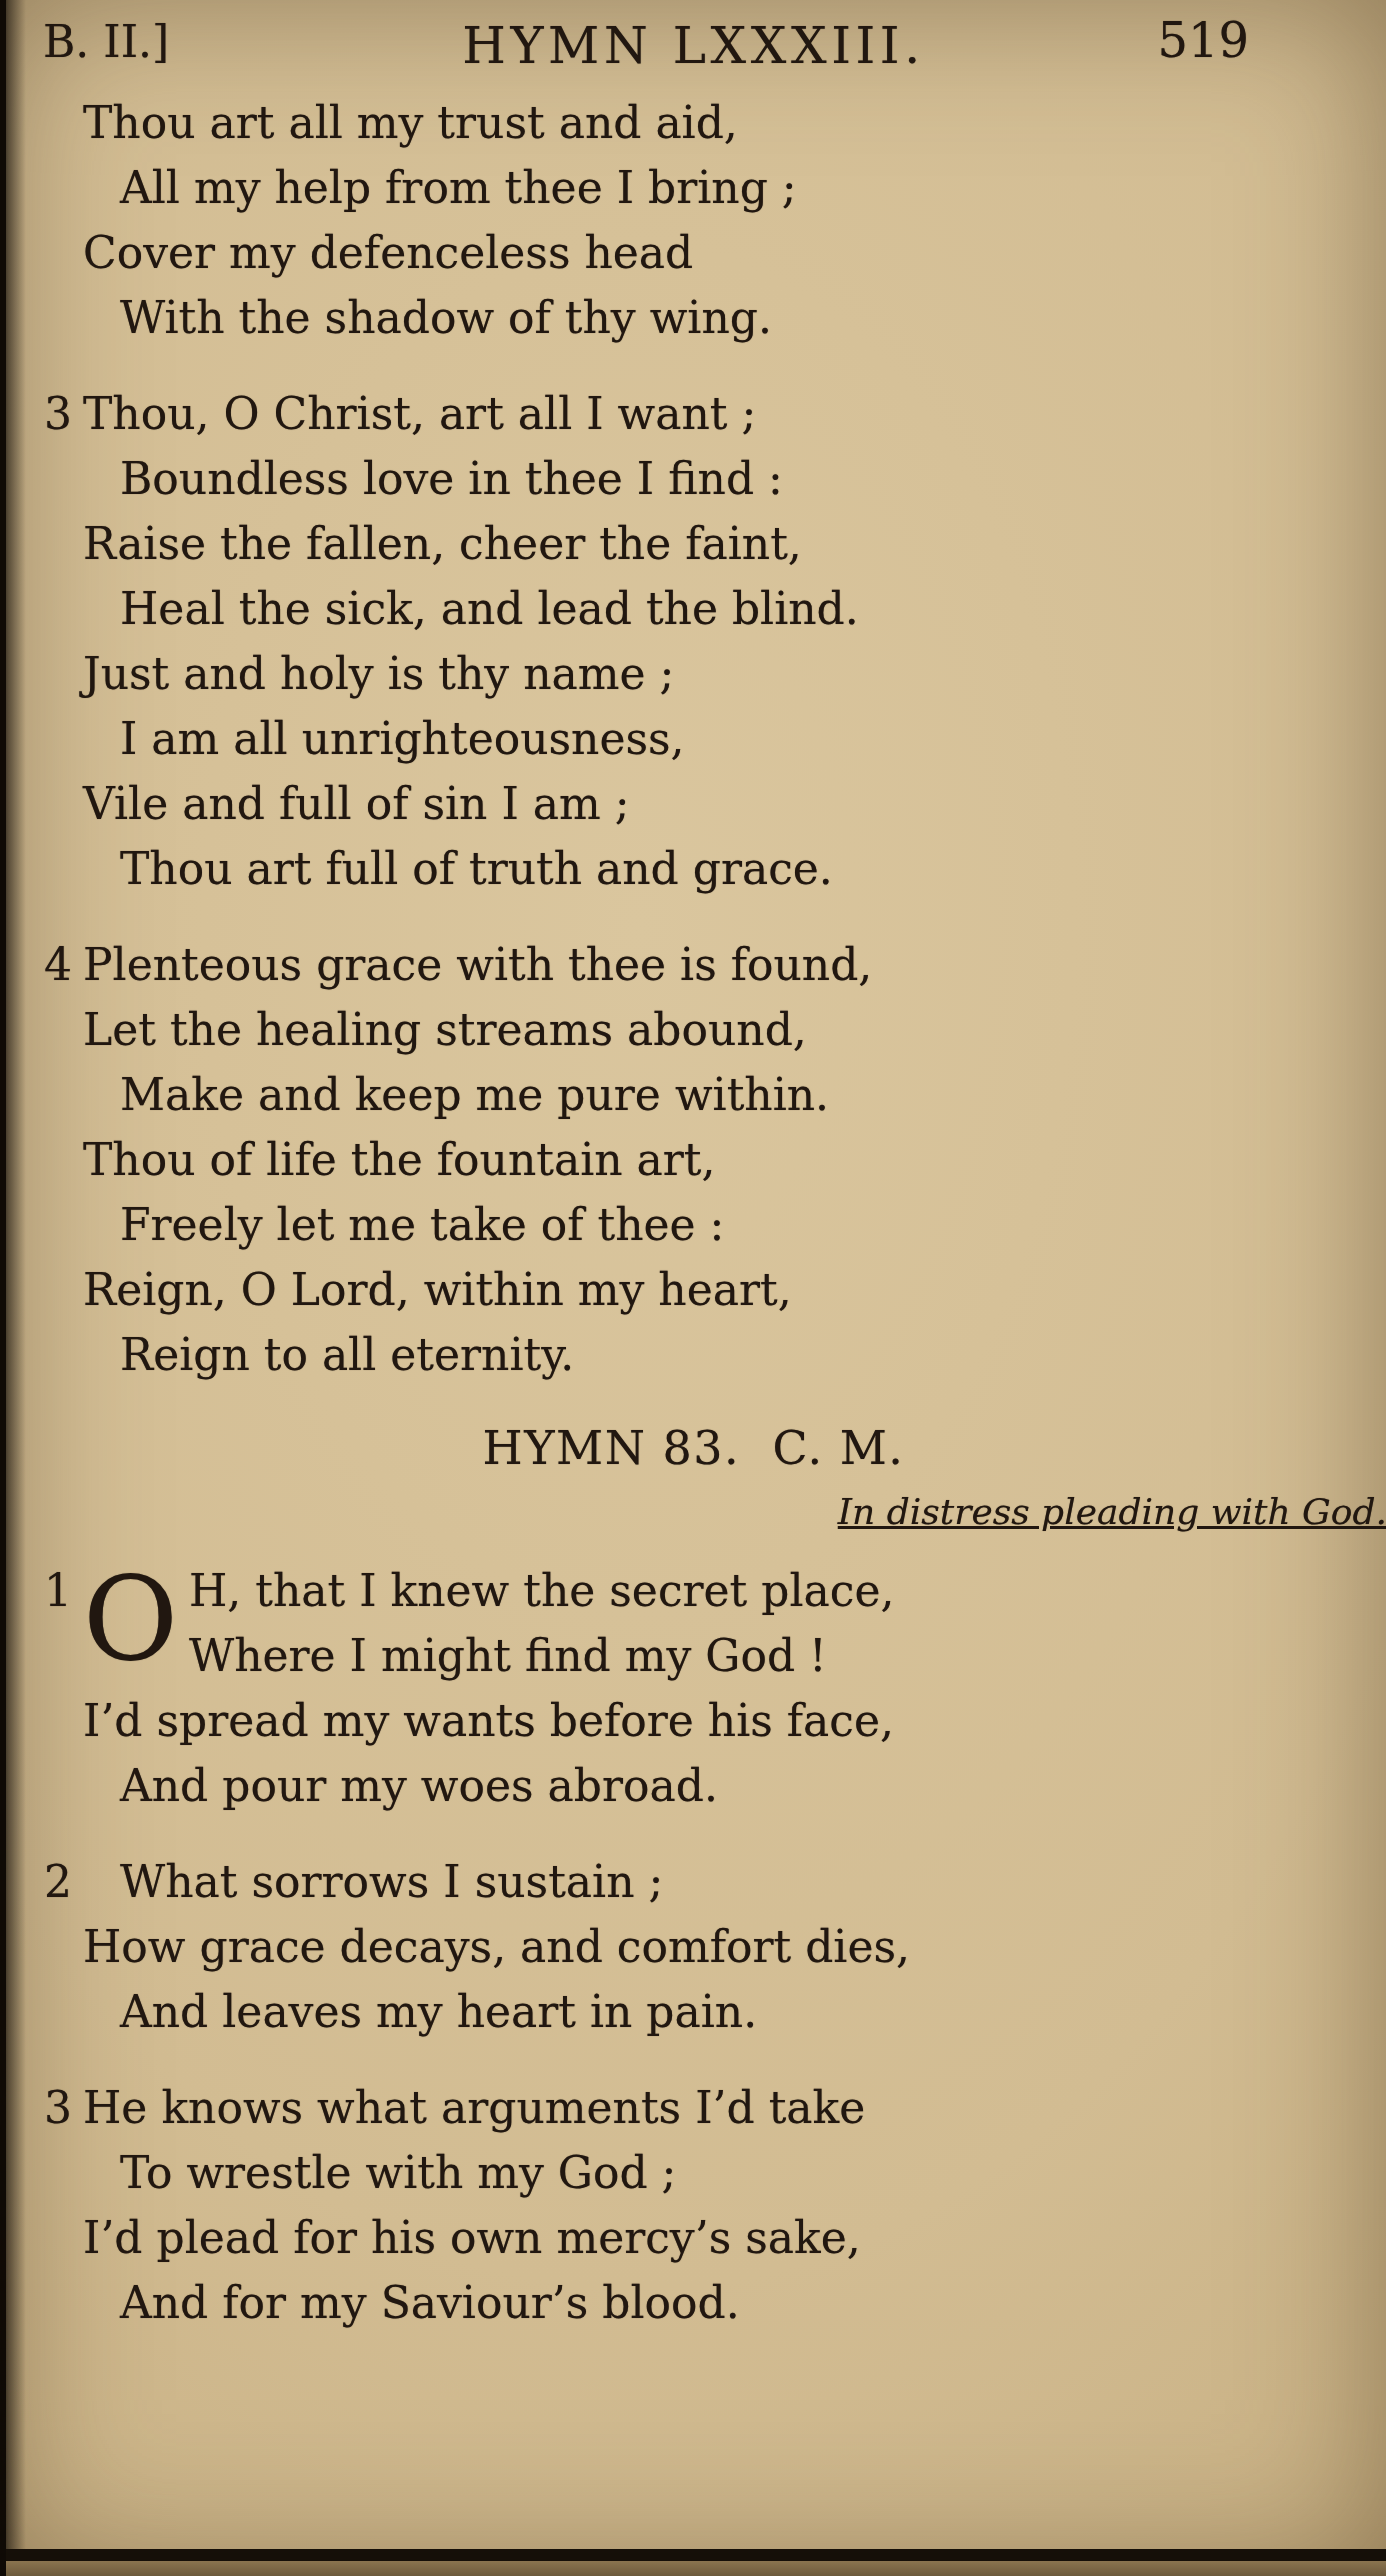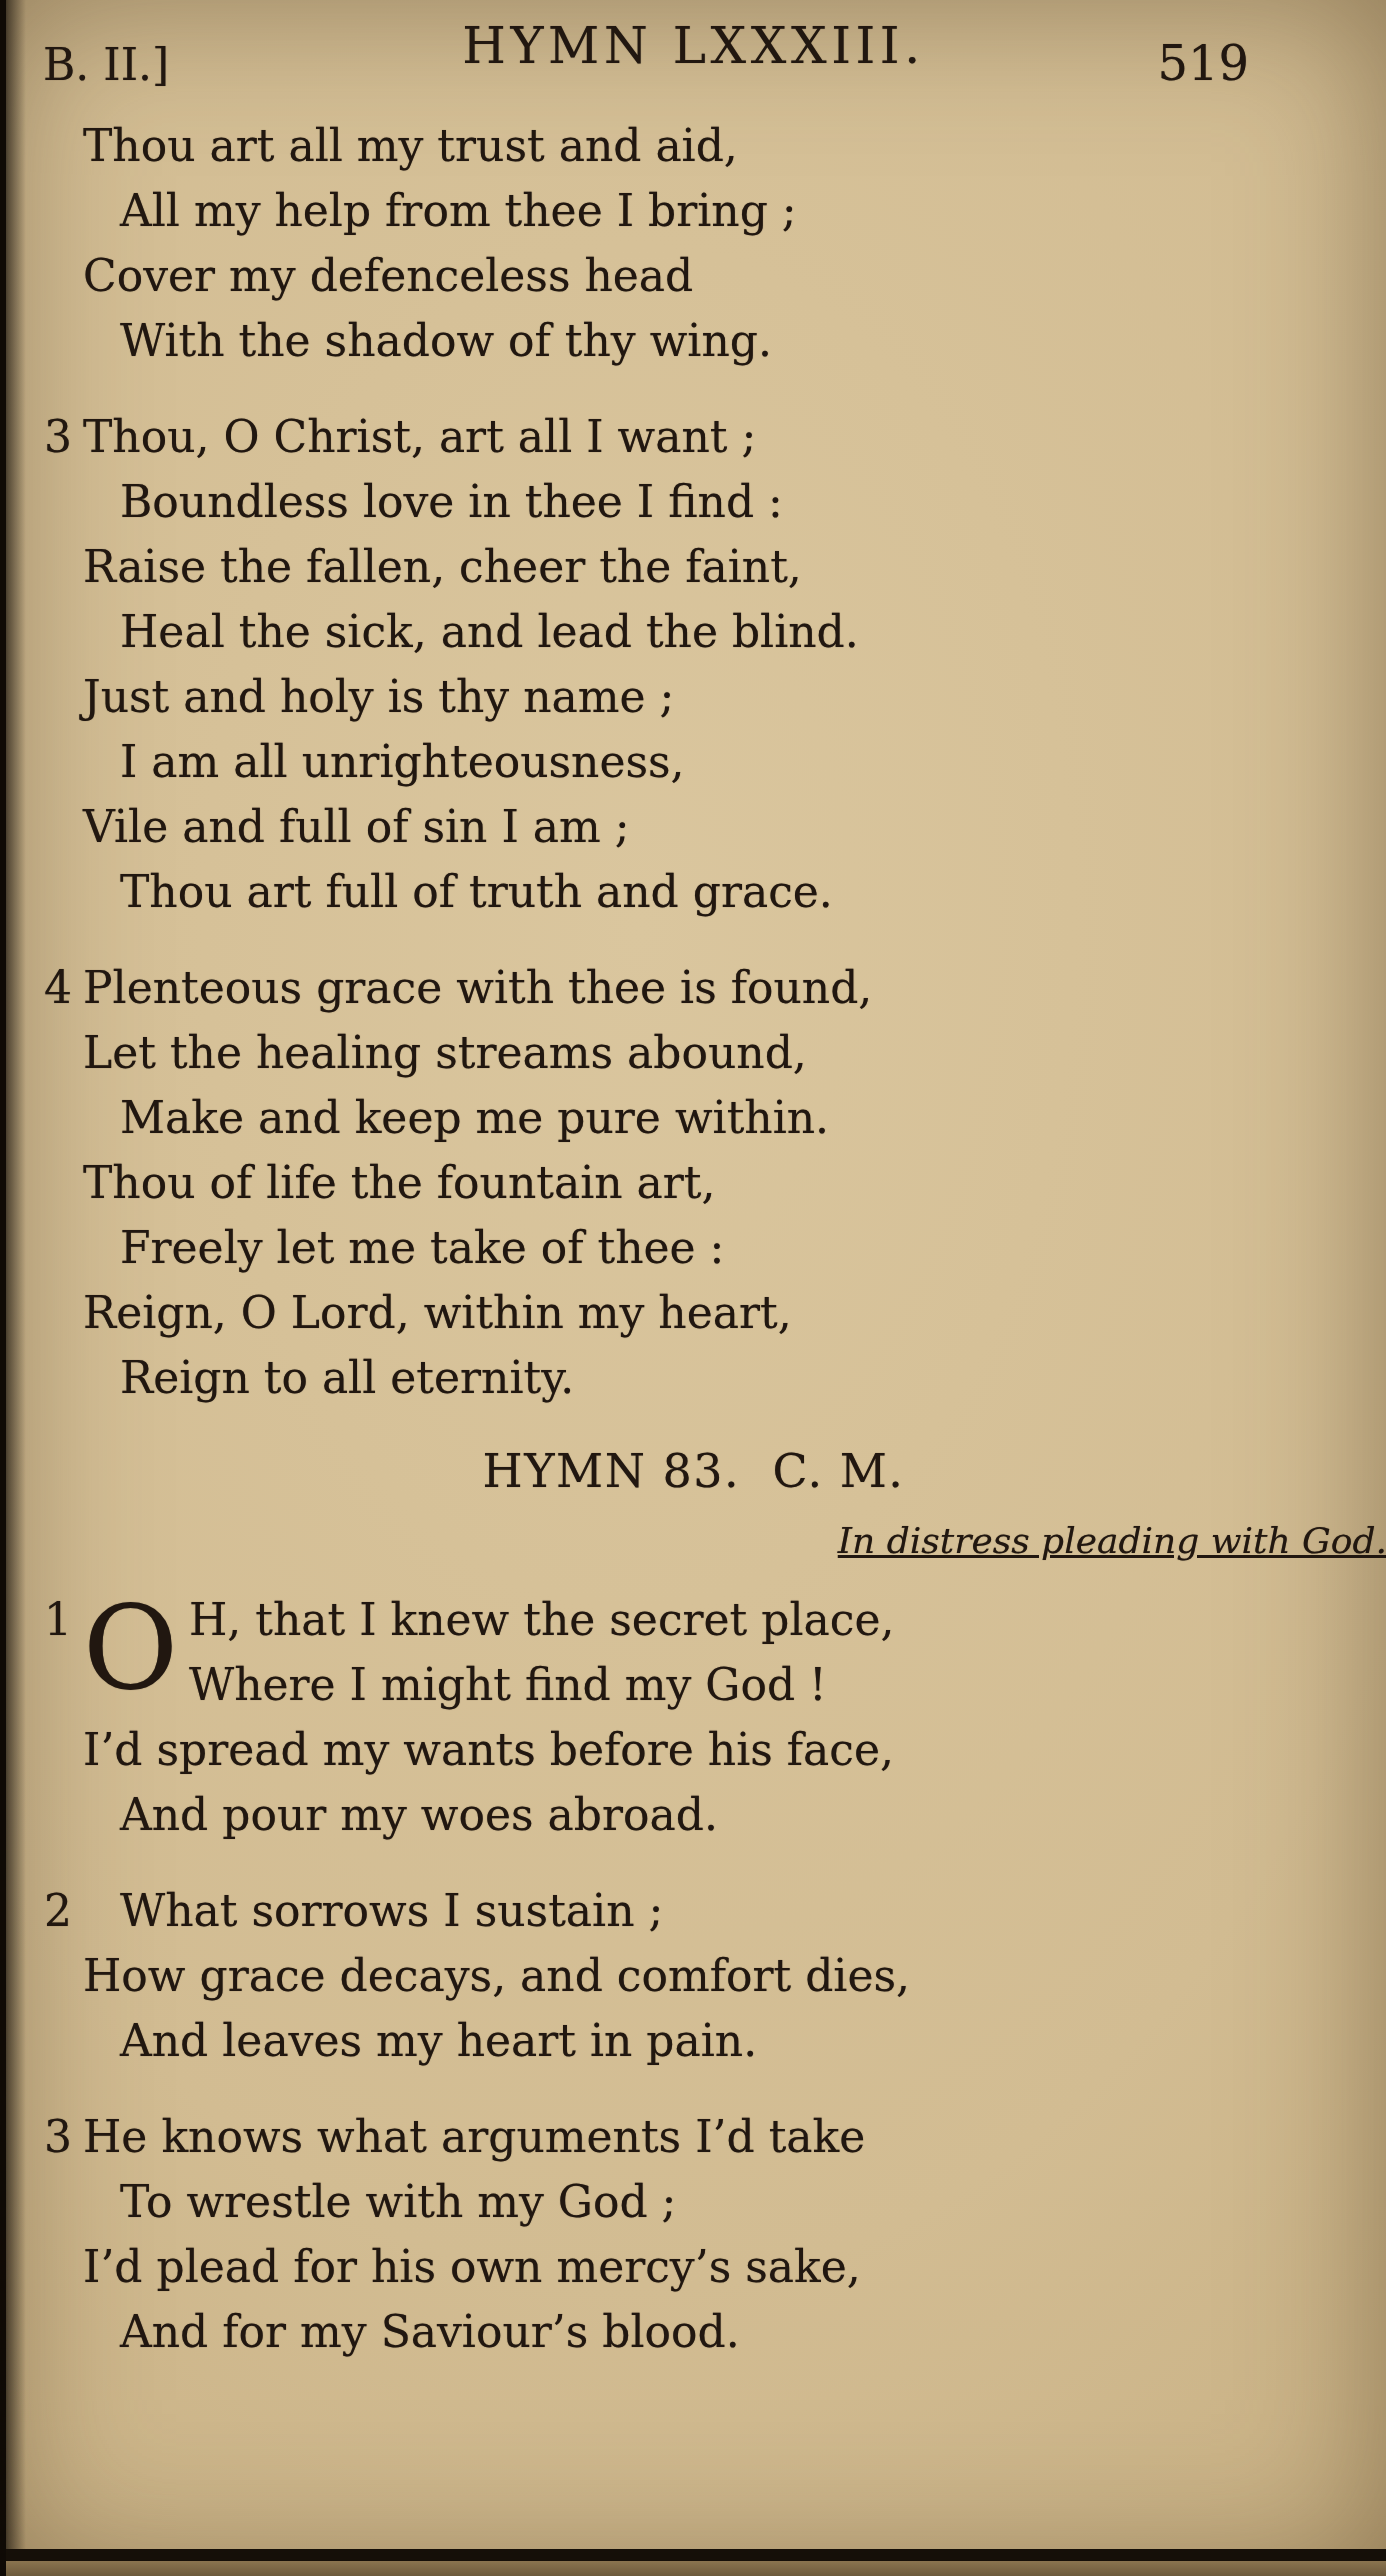--- a/index.html
+++ b/index.html
@@ -37,21 +37,21 @@
   }
   .bottom-edge {
     position: absolute; left: 0; right: 0; top: 2561px; height: 14.7px;
     background: linear-gradient(to bottom, #8a744f, #6d5a3c); z-index: 5;
   }
 
   
   .header {
     position: relative;
     display: flex; justify-content: space-between; align-items: baseline;
-    padding: 35px 138px 0 43px;
+    padding: 12px 138px 0 43px;
     height: 66px;
   }
   .header-left  { font-size: 44px; }
   .header-right { font-size: 48px; }
   .header-title {
     position: absolute; left: 50%; top: 17px;
     transform: translateX(-50%);
     font-size: 50px; letter-spacing: 4.6px; white-space: pre; text-align: right;
   }
 
@@ -67,21 +67,21 @@
   .verse-line.ind-0 { padding-left: 0; }
   .verse-line.ind-1 { padding-left: 37px; }
   .verse-line.ind-2 { padding-left: 6.2px; }  
   .drop-cap {
     float: left;
     font-size: 116px; line-height: 108px;
     margin: 6.2px 10.8px 0 0;
   }
   .hymn-heading {
     text-align: center; font-size: 46px; letter-spacing: 1.5px;
-    margin: 34px 0 22px; white-space: pre;
+    margin: 34px 0 16px; white-space: pre;
   }
   .hymn-subtitle {
     text-align: right; font-style: italic; font-size: 36px;
     margin: 8px 0 26px; white-space: pre; text-decoration: underline;
   }
 </style>
 </head>
 <body>
 
 <div class="page">

